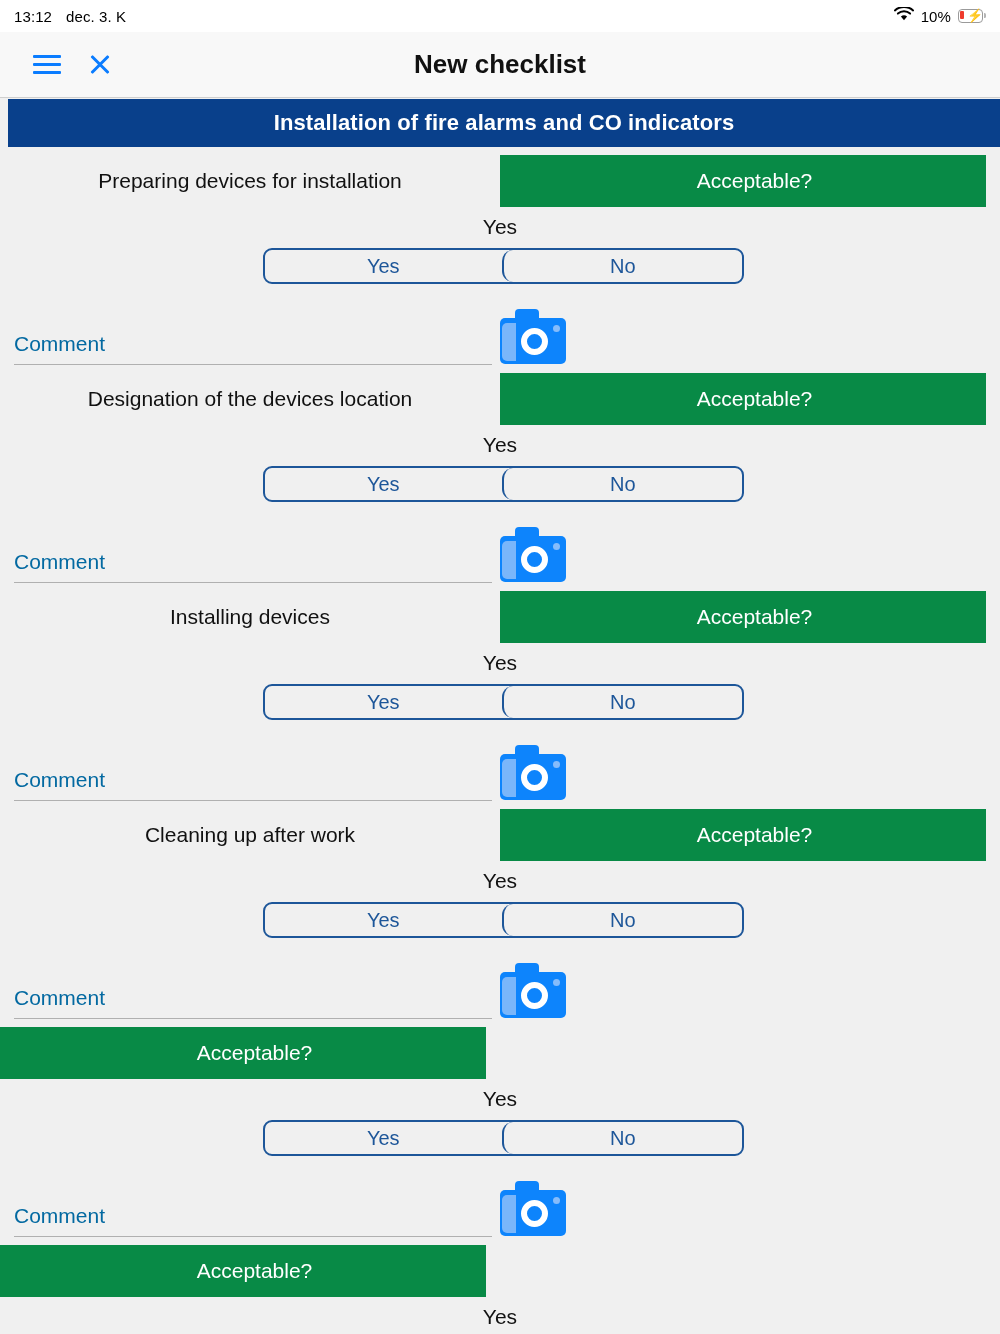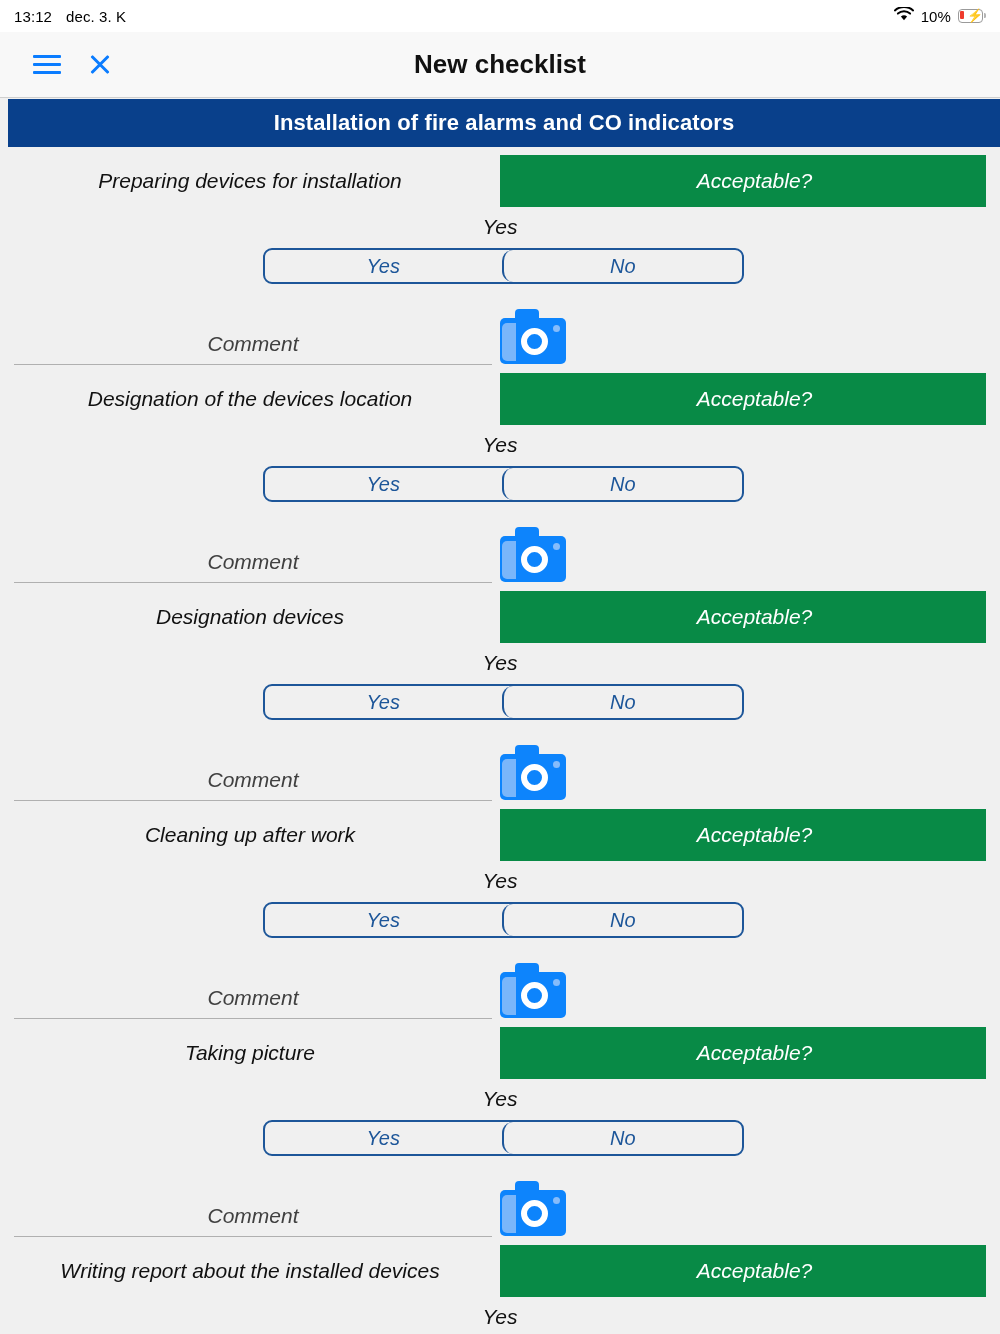--- a/index.html
+++ b/index.html
@@ -83,21 +83,21 @@
     height: 48px;
     background: #09408b;
     display: flex; align-items: center; justify-content: center;
     color: #ffffff; font-size: 22px; font-weight: bold;
     letter-spacing: 0.1px;
   }
 
   
   .checklist { width: 100%; }
 
-  .item { width: 100%; font-style: italic; }
+  .item { width: 100%; }
 
   .row {
     display: flex;
     align-items: center;
     width: 100%;
   }
 
   .col-left {
     width: 500px;
     display: flex;
@@ -147,23 +147,23 @@
   .segmented .seg + .seg { border-left: 2px solid #1d5699; border-radius: 11px; }
 
   
   .row-comment { height: 72px; align-items: flex-end; }
   .comment-wrap {
     width: 500px;
     padding: 0 8px 0 14px;
     display: flex; flex-direction: column; align-items: stretch;
   }
   .comment-input {
-    text-align: center;
+    text-align: left;
     font-size: 21px;
-    color: #404040;
+    color: #0369a1;
     padding-bottom: 8px;
   }
   .comment-underline { height: 1px; background: #b0b0b0; }
   .camera-cell { padding-left: 0px; display: flex; align-items: flex-end; }
 
   
   .camera-icon { position: relative; width: 66px; height: 56px; cursor: pointer; }
   .cam-bump {
     position: absolute; left: 15px; top: 0;
     width: 24px; height: 12px;
@@ -303,21 +303,21 @@
             <span class="cam-lens"></span>
             <span class="cam-dot"></span>
         </span>
       </div>
     </div>
   </div>
 
   <div class="item">
     <div class="row row-question">
       <div class="col-left">
-        <span class="question-text">Designation devices</span>
+        <span class="question-text">Installing devices</span>
       </div>
       <div class="col-right">
         <div class="status-bar-green">Acceptable?</div>
       </div>
     </div>
     <div class="row row-answer">
       <div class="col-left">
         <span class="answer-text">Yes</span>
       </div>
       <div class="col-right">
@@ -376,23 +376,20 @@
           <span class="cam-strip"></span>
             <span class="cam-lens"></span>
             <span class="cam-dot"></span>
         </span>
       </div>
     </div>
   </div>
 
   <div class="item">
     <div class="row row-question">
-      <div class="col-left">
-        <span class="question-text">Taking picture</span>
-      </div>
       <div class="col-right">
         <div class="status-bar-green">Acceptable?</div>
       </div>
     </div>
     <div class="row row-answer">
       <div class="col-left">
         <span class="answer-text">Yes</span>
       </div>
       <div class="col-right">
         <div class="segmented">
@@ -413,23 +410,20 @@
           <span class="cam-strip"></span>
             <span class="cam-lens"></span>
             <span class="cam-dot"></span>
         </span>
       </div>
     </div>
   </div>
 
   <div class="item">
     <div class="row row-question">
-      <div class="col-left">
-        <span class="question-text">Writing report about the installed devices</span>
-      </div>
       <div class="col-right">
         <div class="status-bar-green">Acceptable?</div>
       </div>
     </div>
     <div class="row row-answer">
       <div class="col-left">
         <span class="answer-text">Yes</span>
       </div>
       <div class="col-right">
         <div class="segmented">

